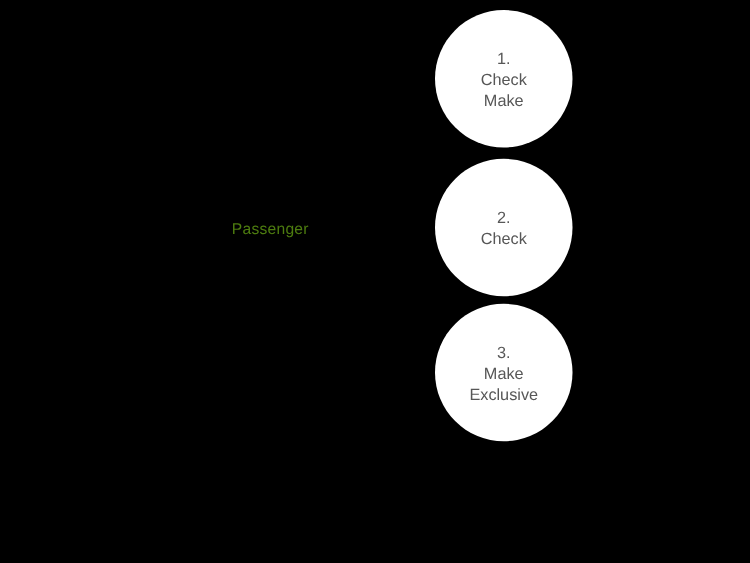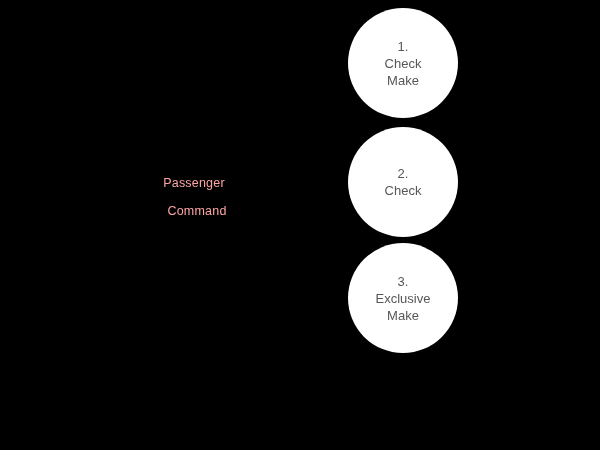--- a/index.html
+++ b/index.html
@@ -20,28 +20,27 @@
     background: #000000;
     overflow: hidden;
   }
 
   
   .actor-label {
     position: absolute;
     left: 77px;
     top: 162px;
     width: 170px;
-    color: #fca5a5;
+    color: #4d7c0f;
     font-size: 12.5px;
     line-height: 14px;
     font-family: "Liberation Sans", sans-serif;
     letter-spacing: 0.2px;
     white-space: pre-line;
-    text-align: center;
-    margin-left: 32px;
+    text-align: right;
   }
 
   .actor-label .line {
     display: block;
   }
 
   .actor-label .line-indent {
     display: block;
     padding-left: 6px;
   }
@@ -78,39 +77,38 @@
   #step-2 { left: 348px; top: 127px; }
   #step-3 { left: 348px; top: 243px; }
 </style>
 </head>
 <body>
 
 <div id="canvas">
 
   <div class="actor-label">
     <span class="line">Passenger</span>
-    <span class="line-indent">Command</span>
   </div>
 
   <div class="step-circle" id="step-1">
     <div class="step-text">
       <span class="tline">1.</span>
       <span class="tline">Check</span>
       <span class="tline">Make</span>
     </div>
   </div>
 
   <div class="step-circle" id="step-2">
     <div class="step-text">
       <span class="tline">2.</span>
       <span class="tline">Check</span>
     </div>
   </div>
 
   <div class="step-circle" id="step-3">
     <div class="step-text">
       <span class="tline">3.</span>
+      <span class="tline">Make</span>
       <span class="tline">Exclusive</span>
-      <span class="tline">Make</span>
     </div>
   </div>
 
 </div>
 
 </body></html>

